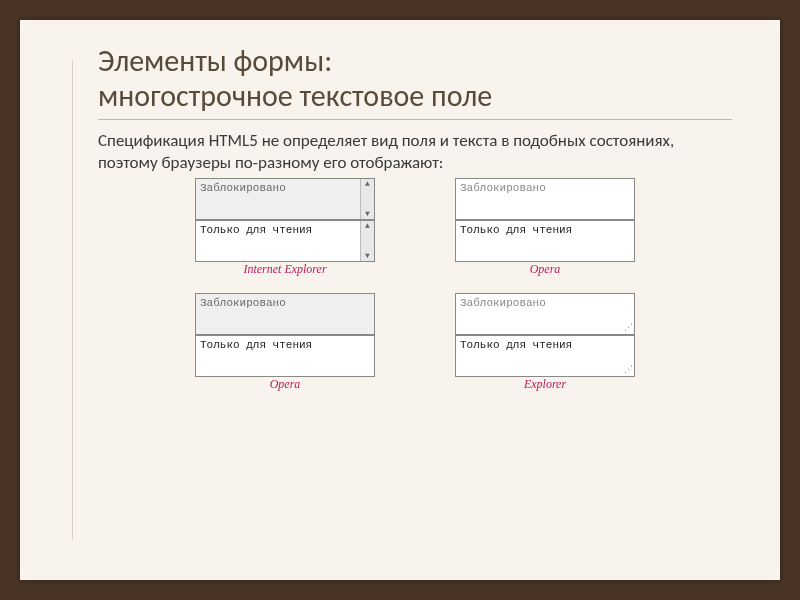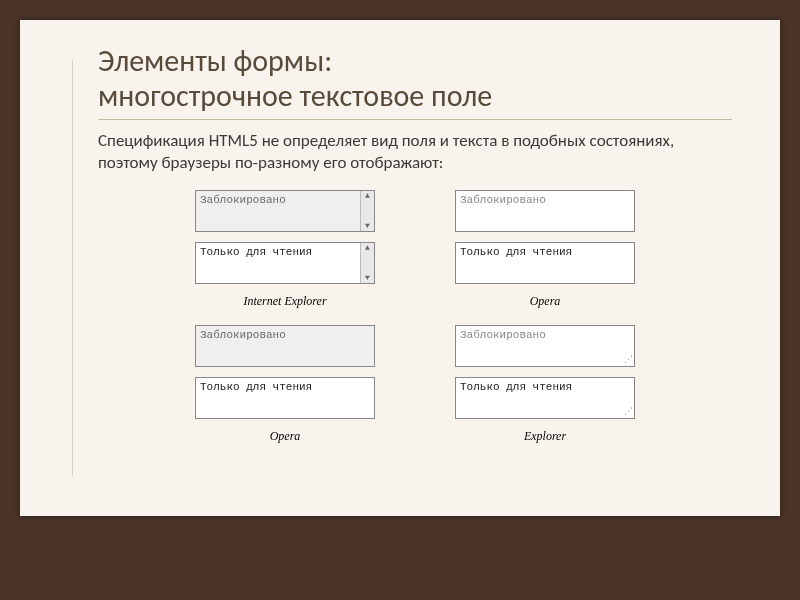--- a/index.html
+++ b/index.html
@@ -6,21 +6,21 @@
   body {
     width: 800px;
     height: 600px;
     background: #4a3428;
     font-family: Calibri, Arial, sans-serif;
     overflow: hidden;
   }
   .slide {
     background: #f8f4ed;
     width: 760px;
-    height: 496px;
+    height: 560px;
     margin: 20px auto;
     box-shadow: 0 0 8px rgba(0,0,0,0.4);
     padding: 24px 48px 24px 78px;
     position: relative;
   }
   .slide::before {
     content: '';
     position: absolute;
     left: 52px;
     top: 40px;
@@ -34,34 +34,33 @@
     font-weight: 400;
     line-height: 1.15;
     margin-bottom: 10px;
     border-bottom: 1px solid #c8b8a0;
     padding-bottom: 6px;
   }
   .body-text {
     color: #3a3a3a;
     font-size: 17px;
     line-height: 1.3;
-    margin-bottom: 16px;
+    margin-bottom: 4px;
   }
   .grid {
     display: grid;
     grid-template-columns: 1fr 1fr;
     gap: 16px 40px;
     width: 480px;
     margin: 0 auto;
   }
   .browser-col {
     display: flex;
     flex-direction: column;
     align-items: center;
-    gap: 10px;
   }
   .ta {
     width: 180px;
     height: 42px;
     border: 1px solid #888;
     background: #fff;
     font-family: "Courier New", monospace;
     font-size: 11px;
     padding: 3px 4px;
     position: relative;
@@ -83,21 +82,21 @@
     justify-content: space-between;
     align-items: center;
     font-size: 8px;
     color: #666;
     margin: -3px -4px -3px 0;
   }
   .ta-ie .scroll span { line-height: 10px; }
   .caption {
     font-style: italic;
     font-size: 12px;
-    color: #000000;
+    color: #be185d;
     font-family: Georgia, serif;
   }
   .ta-ff {
     position: relative;
   }
   .ta-ff .resize {
     position: absolute;
     right: 1px;
     bottom: 1px;
     width: 10px;

